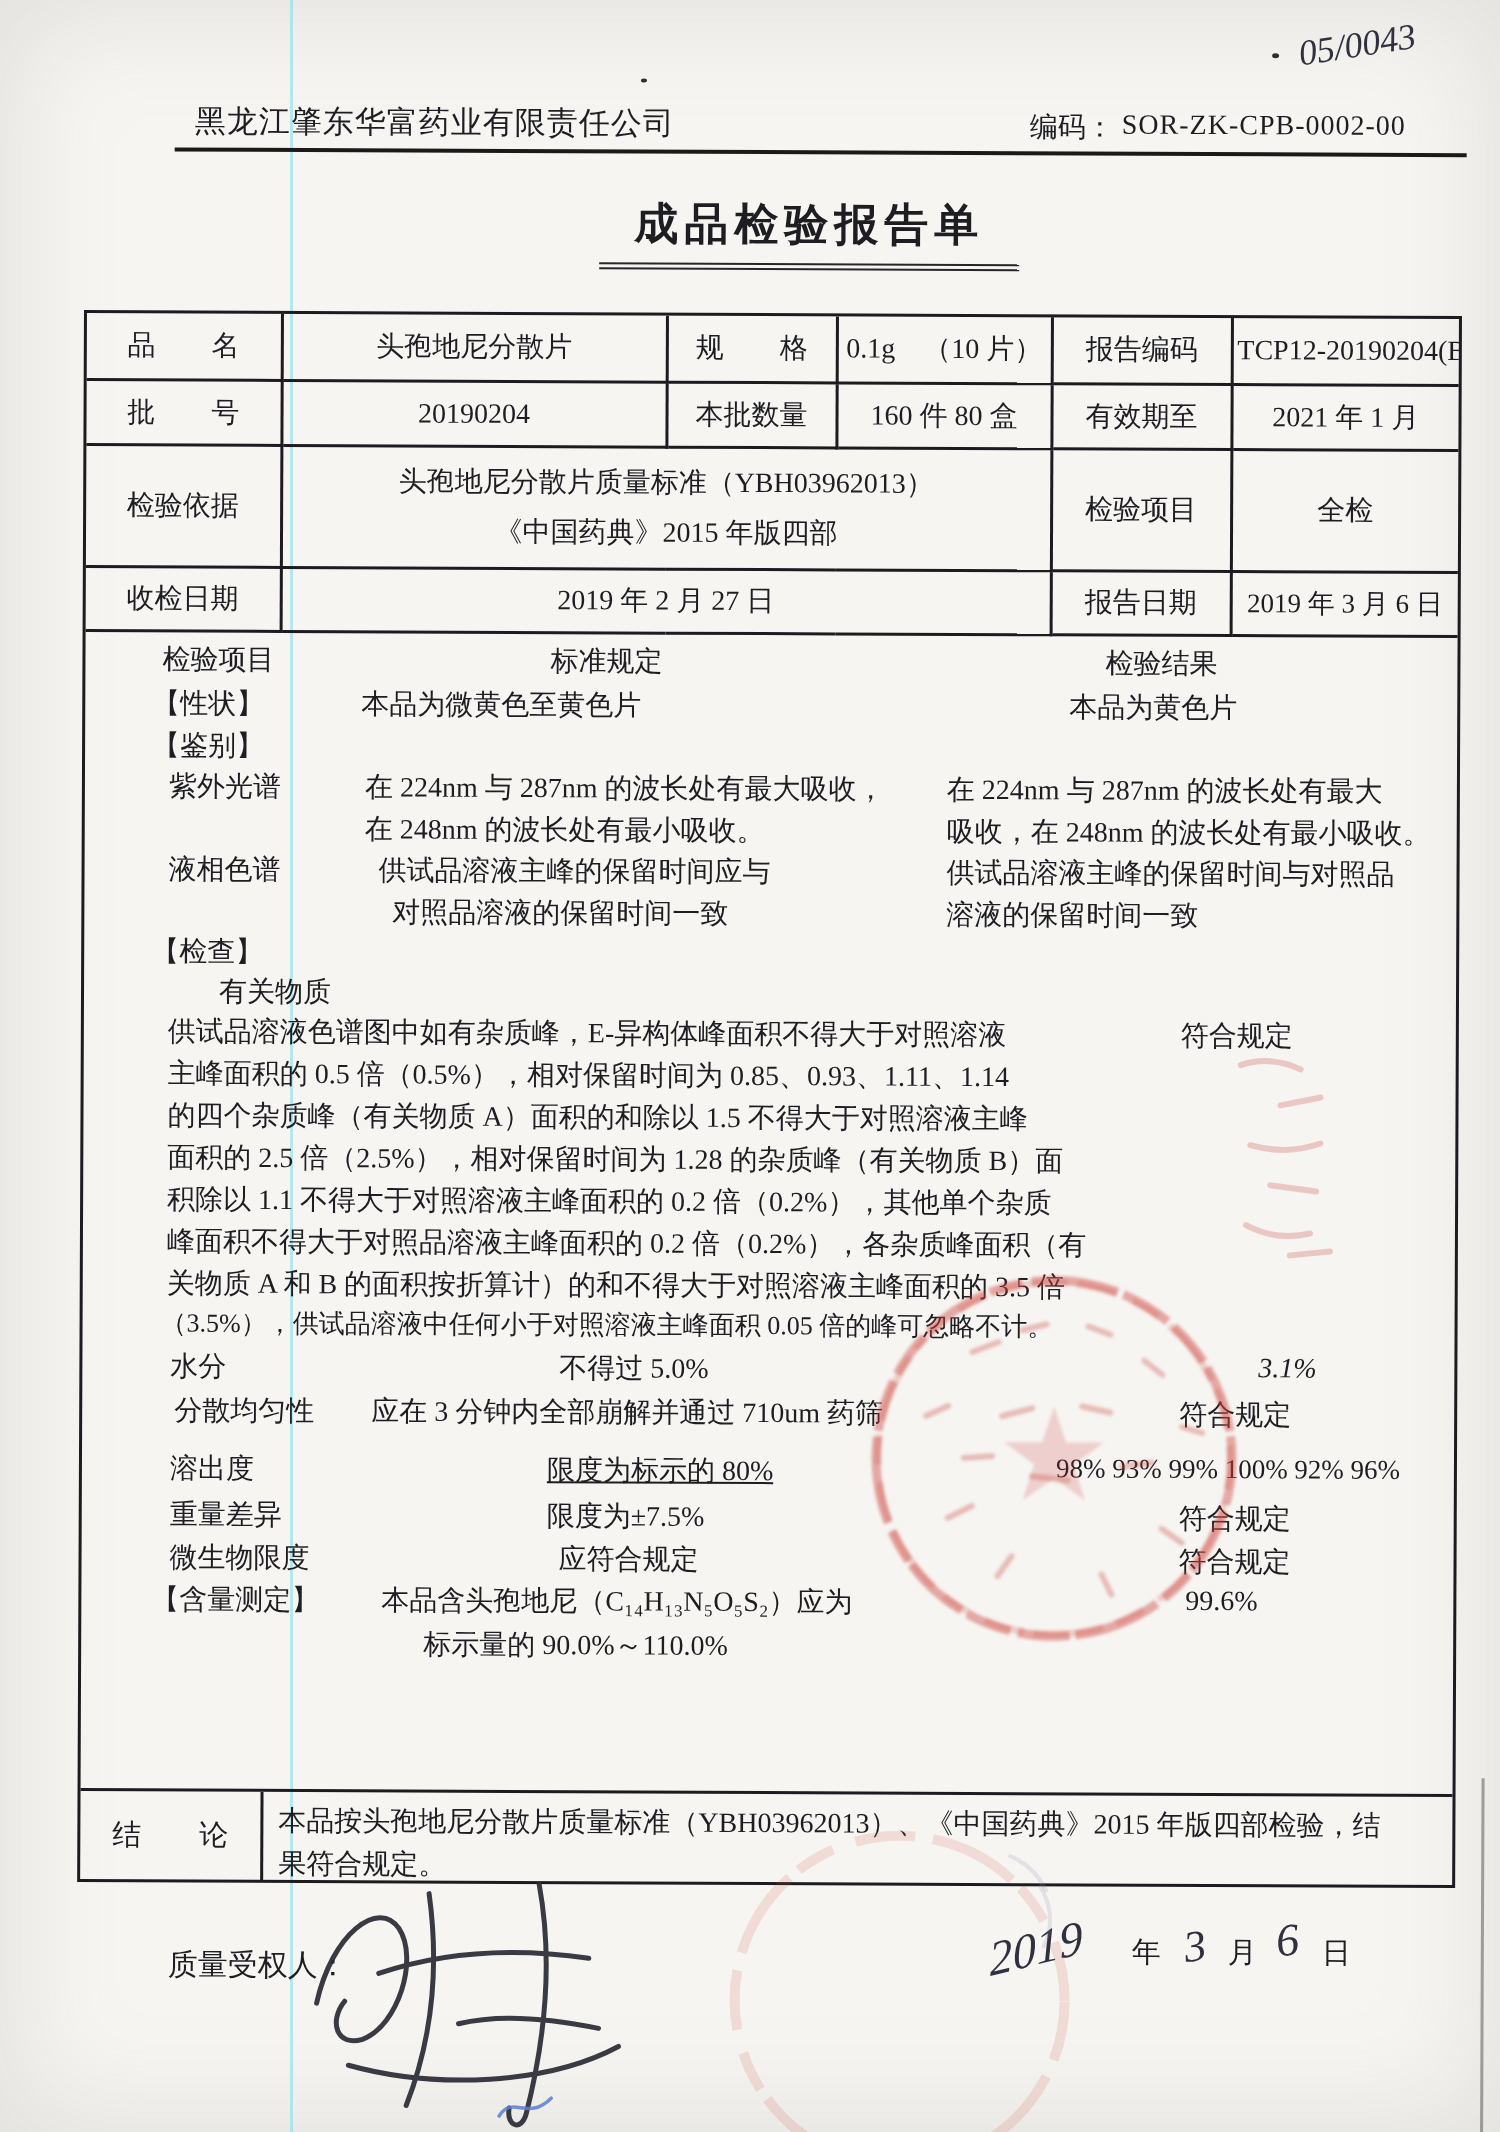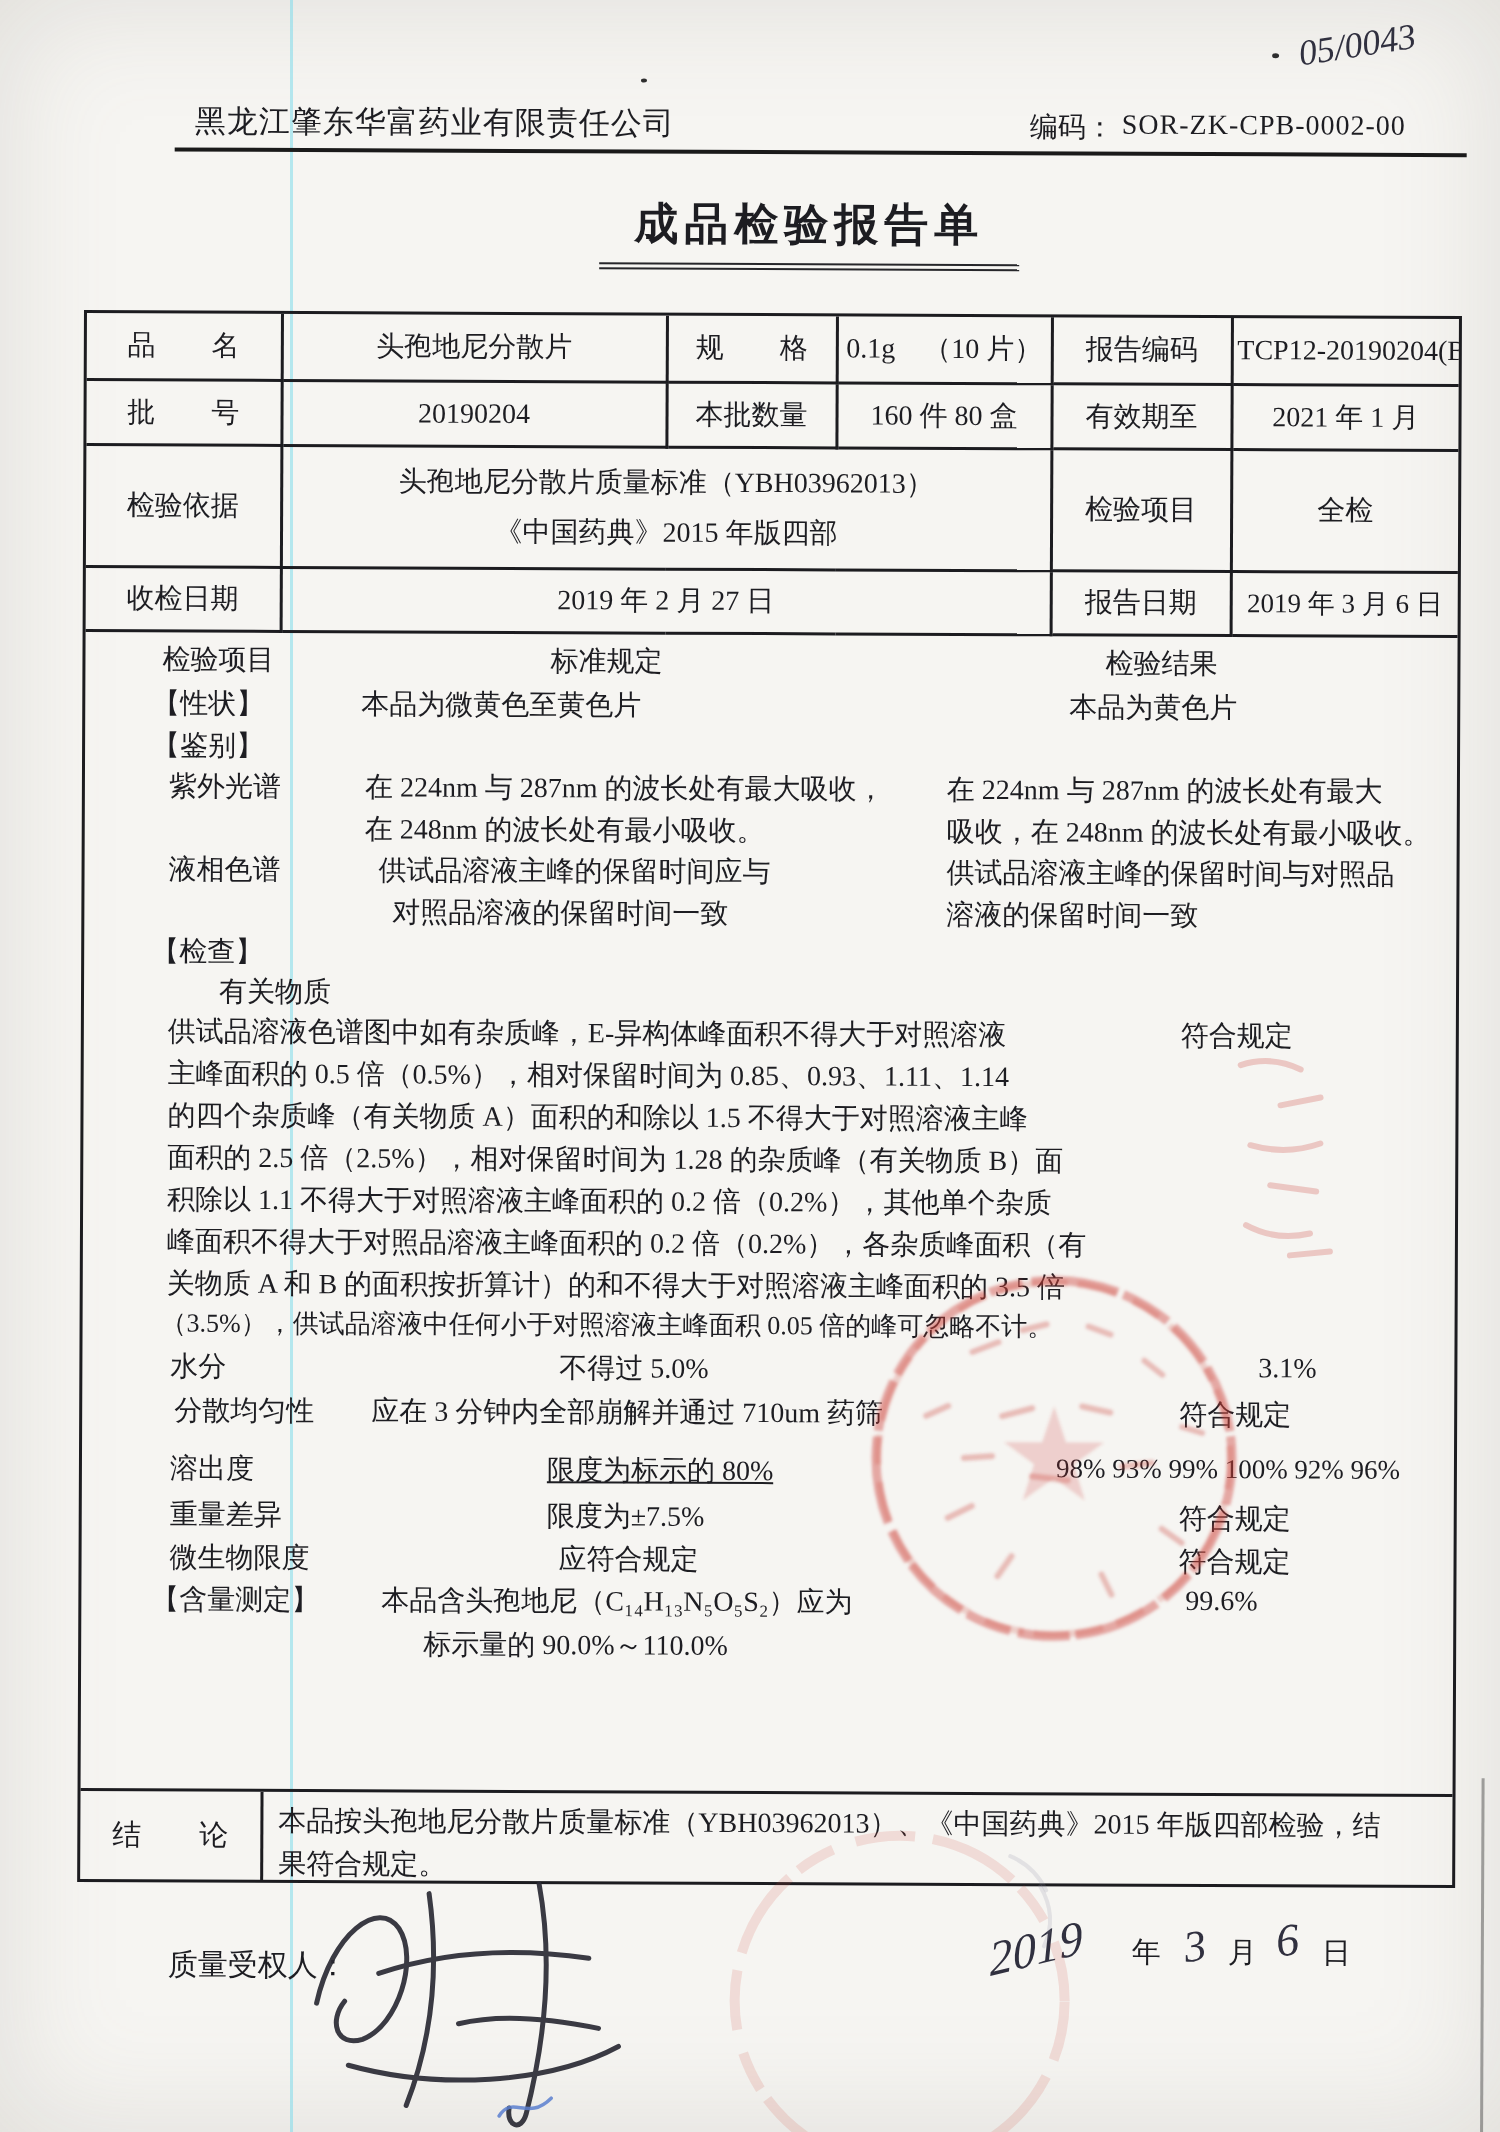--- a/index.html
+++ b/index.html
@@ -149,21 +149,21 @@
     <div class="t" style="left:172px; top:1054px;">主峰面积的 0.5 倍（0.5%），相对保留时间为 0.85、0.93、1.11、1.14</div>
     <div class="t" style="left:172px; top:1096px;">的四个杂质峰（有关物质 A）面积的和除以 1.5 不得大于对照溶液主峰</div>
     <div class="t" style="left:172px; top:1138px;">面积的 2.5 倍（2.5%），相对保留时间为 1.28 的杂质峰（有关物质 B）面</div>
     <div class="t" style="left:172px; top:1180px;">积除以 1.1 不得大于对照溶液主峰面积的 0.2 倍（0.2%），其他单个杂质</div>
     <div class="t" style="left:172px; top:1222px;">峰面积不得大于对照品溶液主峰面积的 0.2 倍（0.2%），各杂质峰面积（有</div>
     <div class="t" style="left:172px; top:1264px;">关物质 A 和 B 的面积按折算计）的和不得大于对照溶液主峰面积的 3.5 倍</div>
     <div class="t" style="left:166px; top:1305px; font-size:26px;">（3.5%），供试品溶液中任何小于对照溶液主峰面积 0.05 倍的峰可忽略不计。</div>
 
     <div class="t" style="left:176px; top:1347px;">水分</div>
     <div class="t" style="left:565px; top:1347px;">不得过 5.0%</div>
-    <div class="t" style="left:1264px; top:1347px;">3.1%</div>
+    <div class="t" style="left:1264px; top:1347px;font-style:italic;">3.1%</div>
 
     <div class="t" style="left:180px; top:1391px;">分散均匀性</div>
     <div class="t" style="left:377px; top:1391px;">应在 3 分钟内全部崩解并通过 710um 药筛</div>
     <div class="t" style="left:1185px; top:1391px;">符合规定</div>
 
     <div class="t" style="left:176px; top:1449px;">溶出度</div>
     <div class="t" style="left:553px; top:1449px;text-decoration:underline;">限度为标示的 80%</div>
     <div class="t" style="left:1062px; top:1449px; font-size:27px;">98%  93%  99%  100%  92%  96%</div>
 
     <div class="t" style="left:176px; top:1495px;">重量差异</div>

